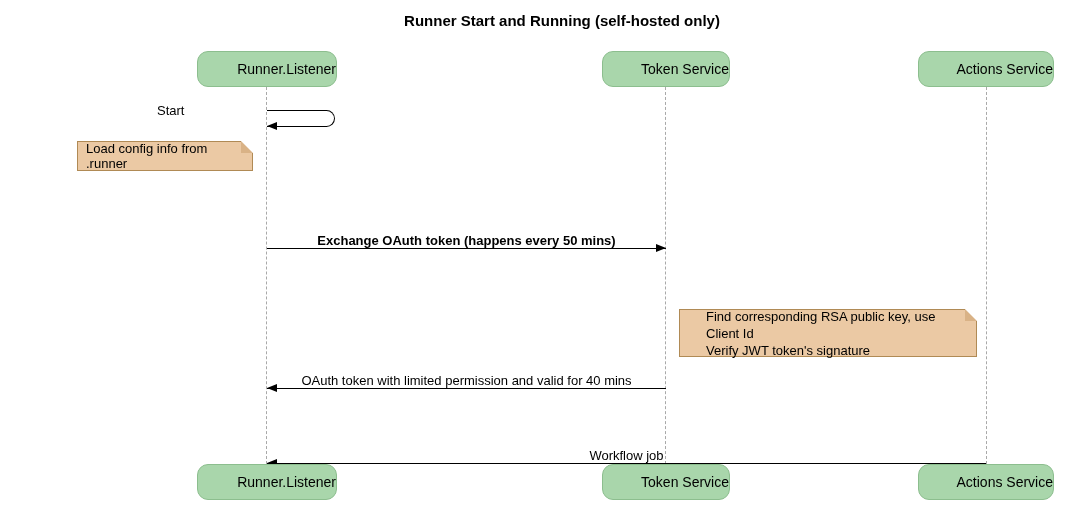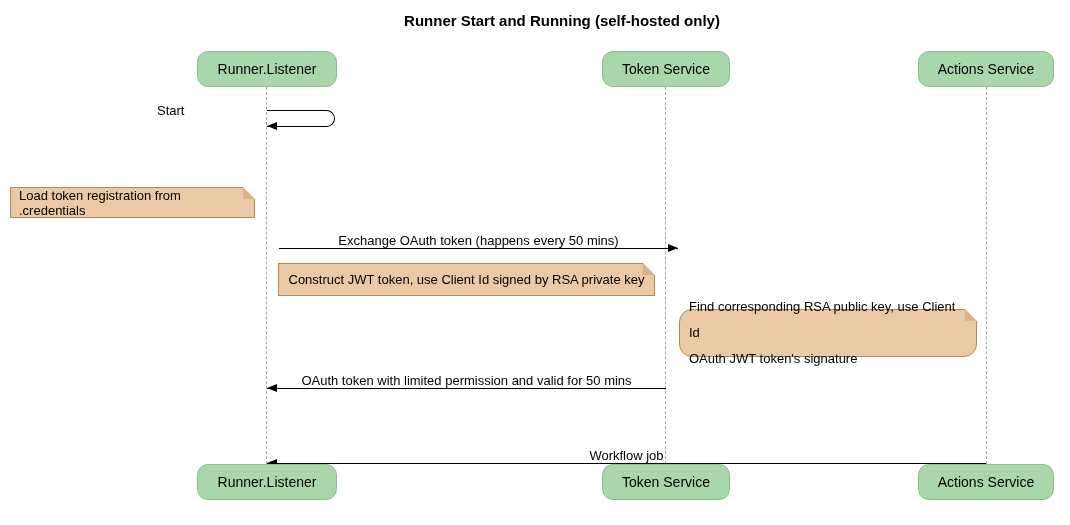--- a/index.html
+++ b/index.html
@@ -27,42 +27,42 @@
   }
   .lifeline{
     position:absolute;width:0;top:87px;height:377px;
     border-left:1px dashed var(--lifeline);
   }
   .participant{
     position:absolute;height:36px;
     background:var(--participant-fill);
     border:1px solid var(--participant-border);
     border-radius:11px;
-    display:flex;align-items:center;justify-content:center;
+    display:flex;align-items:center;justify-content:flex-end;
     font-size:14px;
     box-sizing:border-box;
   }
   .note{
     position:absolute;
     background:var(--note-fill);
     border:1px solid var(--note-border);
     font-size:13px;
     display:flex;align-items:center;justify-content:center;
     box-sizing:border-box;
     padding:2px 8px;
   }
   .note::after{
     content:"";position:absolute;top:-1px;right:-1px;
     width:0;height:0;border-style:solid;
     border-width:0 12px 12px 0;
     border-color:var(--bg) var(--bg) var(--note-fold) transparent;
   }
   .note.multiline{
     flex-direction:column;align-items:flex-start;justify-content:center;
-    line-height:26px;padding:5px 9px;border-radius:13px;
+    line-height:17px;padding:5px 26px;
   }
   .msg{position:absolute;}
   .msg .lbl{
     display:block;text-align:center;font-size:13px;line-height:15px;
     white-space:nowrap;
   }
   .msg .line{
     position:relative;height:0;border-top:1px solid var(--arrow);
   }
   .head{
@@ -107,43 +107,40 @@
     <span>Token Service</span>
   </div>
   <div class="participant" style="left:918px;top:51px;width:136px;">
     <span>Actions Service</span>
   </div>
 
   <div class="self-label">Start</div>
   <div class="self-loop"></div>
   <div class="self-head"></div>
 
-
-  <div class="note" style="left:10px;top:187px;width:245px;height:31px;">
-    <span>Load token registration from .credentials</span>
+  <div class="note" style="left:77px;top:141px;width:176px;height:30px;">
+    <span>Load config info from .runner</span>
   </div>
 
-  <div class="msg" style="left:279px;top:233px;width:399px;">
+
+  <div class="msg" style="left:267px;top:233px;width:399px;font-weight:bold;">
     <span class="lbl">Exchange OAuth token (happens every 50 mins)</span>
     <div class="line">
       <span class="head right"></span>
     </div>
   </div>
 
-  <div class="note" style="left:278px;top:263px;width:377px;height:33px;">
-    <span>Construct JWT token, use Client Id signed by RSA private key</span>
-  </div>
 
   <div class="note multiline" style="left:679px;top:309px;width:298px;height:48px;">
     <span>Find corresponding RSA public key, use Client Id</span>
-    <span>OAuth JWT token's signature</span>
+    <span>Verify JWT token's signature</span>
   </div>
 
   <div class="msg" style="left:267px;top:373px;width:399px;">
-    <span class="lbl">OAuth token with limited permission and valid for 50 mins</span>
+    <span class="lbl">OAuth token with limited permission and valid for 40 mins</span>
     <div class="line">
       <span class="head left"></span>
     </div>
   </div>
 
 
   <div class="msg" style="left:267px;top:432px;width:719px;margin-top:16px;">
     <span class="lbl">Workflow job</span>
     <div class="line">
       <span class="head left"></span>

